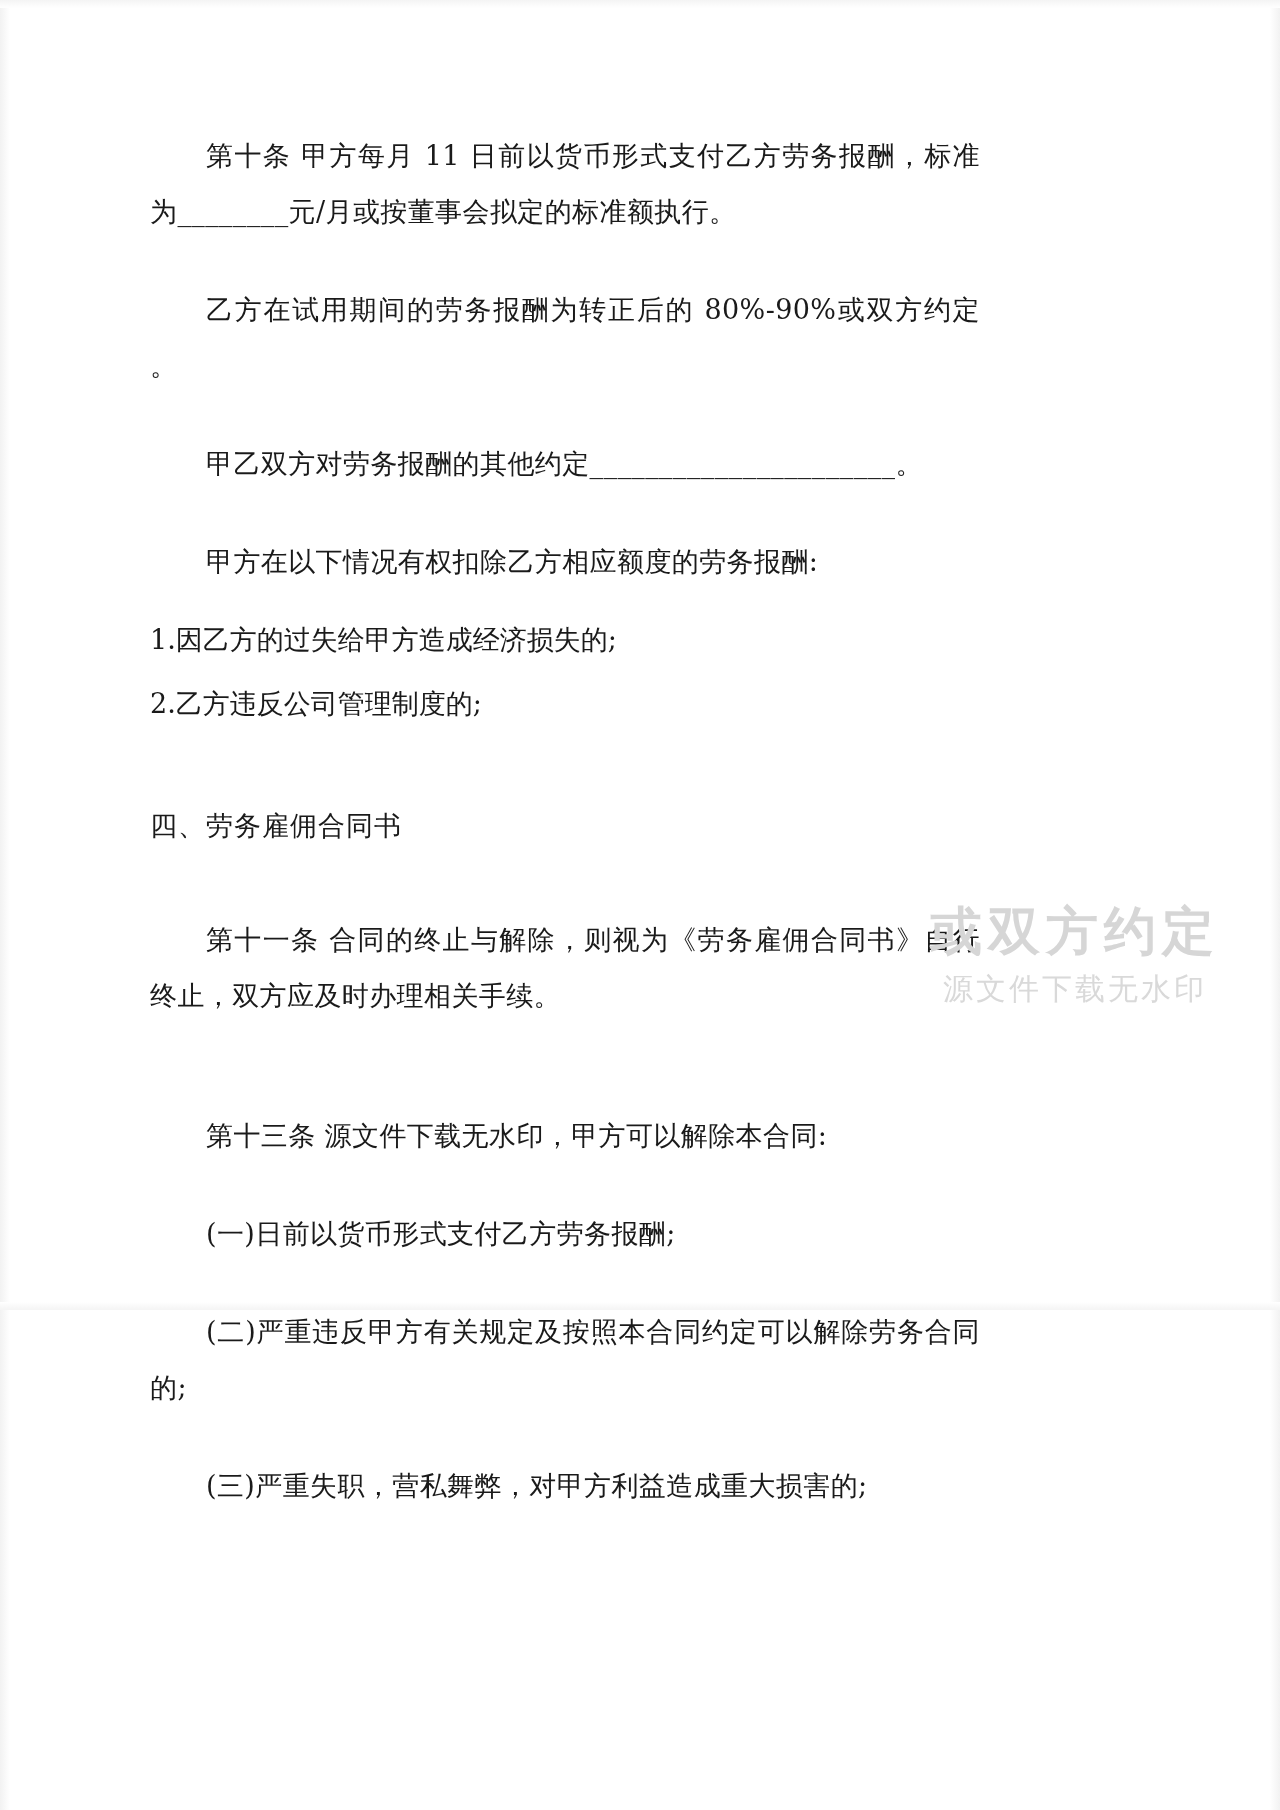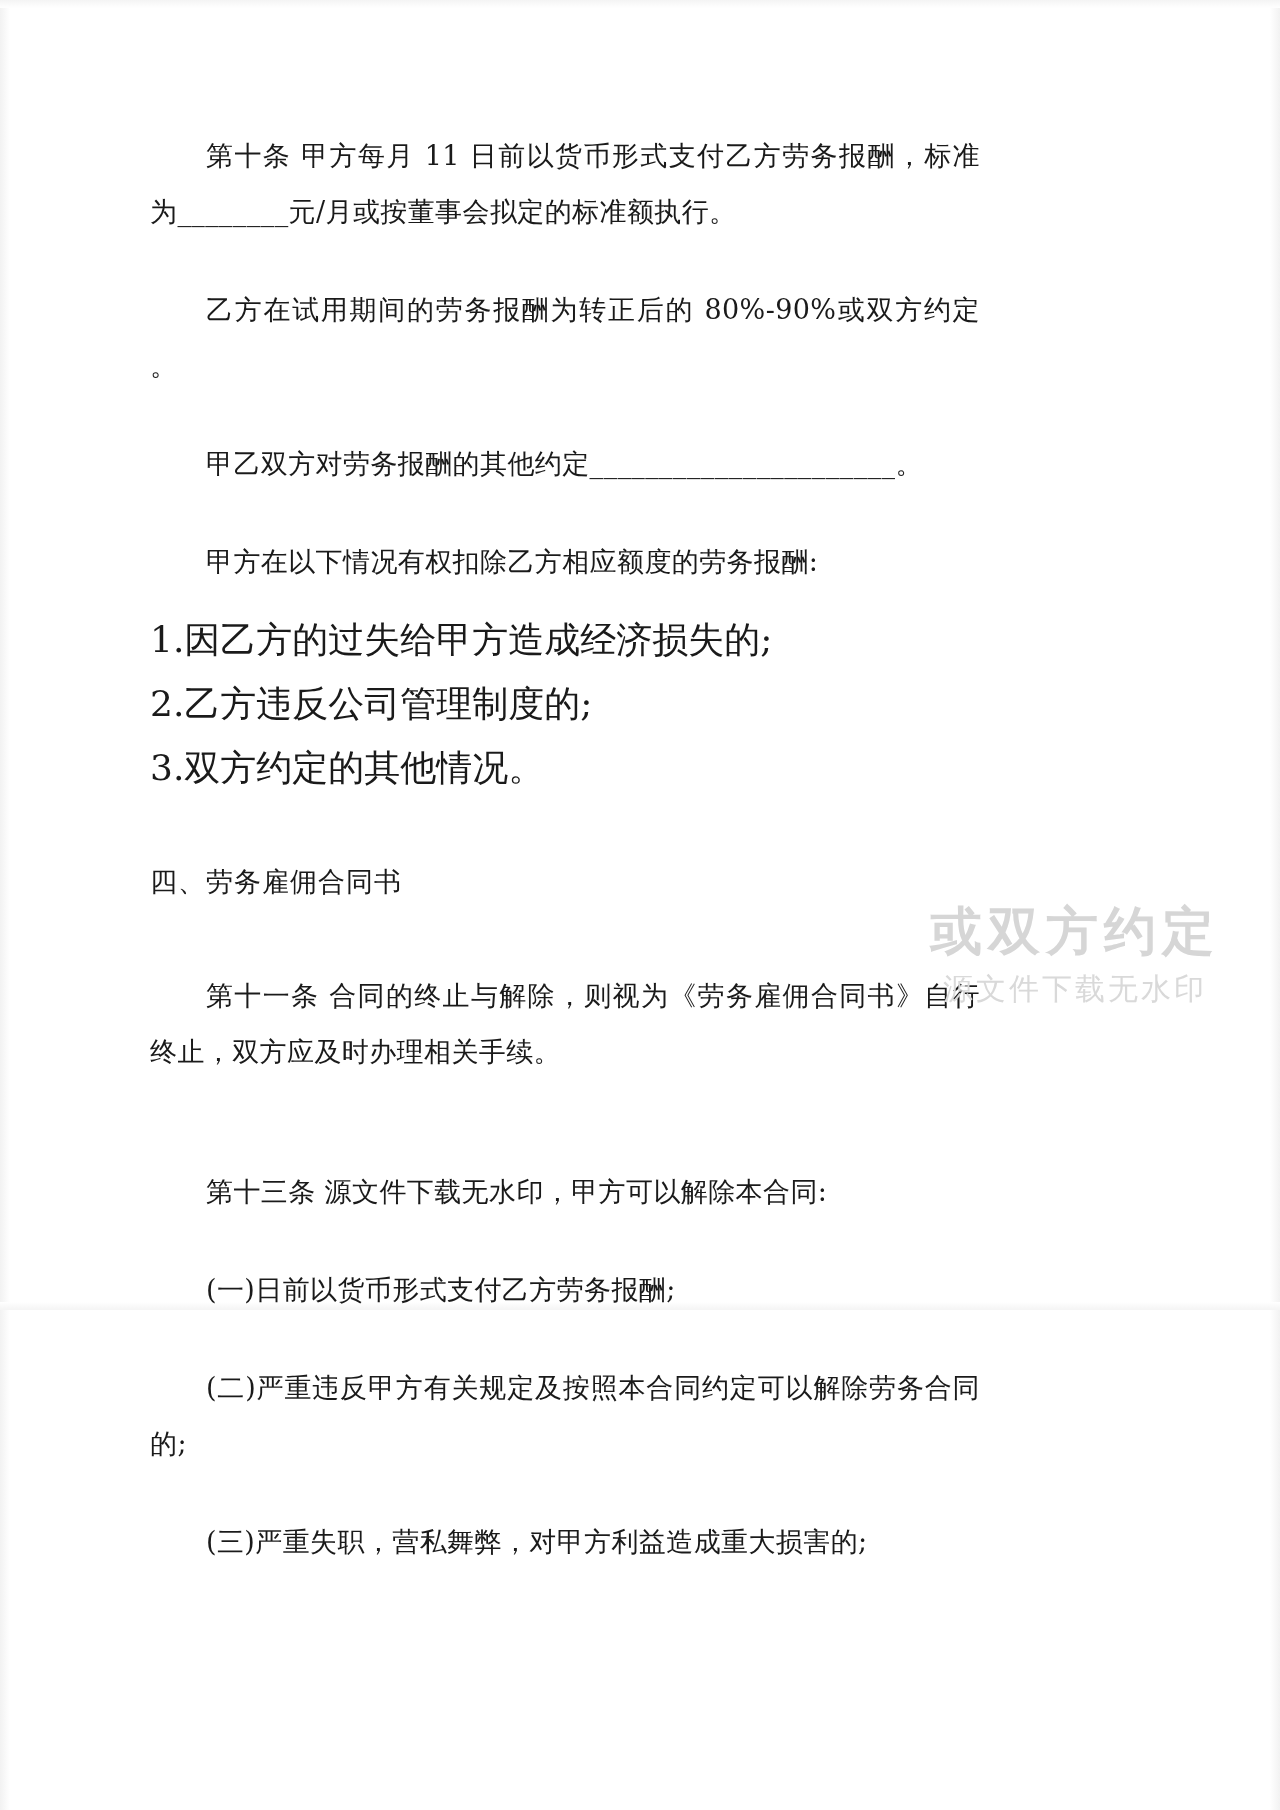--- a/index.html
+++ b/index.html
@@ -76,21 +76,21 @@
   
   .gap-lg { height: 58px; }
   .gap-md { height: 42px; }
   .gap-sm { height: 22px; }
   .gap-xs { height: 8px; }
 
   .list-item {
     margin: 0;
     color: #1a1a1a;
     font-family: "DejaVu Serif", "Liberation Serif", serif;
-    font-size: 36px;
+    font-size: 27px;
     line-height: 56px;
     text-indent: 0;
     white-space: pre-wrap;
   }
 
   .section-heading {
     margin: 0;
     color: #1a1a1a;
     font-family: "DejaVu Serif", "Liberation Serif", serif;
     font-size: 27px;
@@ -141,21 +141,20 @@
       <p class="para indent">乙方在试用期间的劳务报酬为转正后的 80%-90%或双方约定 。</p>
       <div class="gap-md"></div>
       <p class="para indent">甲乙双方对劳务报酬的其他约定______________________。</p>
       <div class="gap-md"></div>
       <p class="para indent">甲方在以下情况有权扣除乙方相应额度的劳务报酬:</p>
       <div class="gap-sm"></div>
       <p class="list-item">1.因乙方的过失给甲方造成经济损失的;</p>
       <div class="gap-xs"></div>
       <p class="list-item">2.乙方违反公司管理制度的;</p>
       <div class="gap-xs"></div>
-      <p class="list-item">3.双方约定的其他情况。</p>
       <div class="gap-lg"></div>
       <p class="section-heading">四、劳务雇佣合同书</p>
       <div class="gap-lg"></div>
       <p class="para indent">第十一条 合同的终止与解除，则视为《劳务雇佣合同书》自行终止，双方应及时办理相关手续。</p>
       <div class="gap-md"></div>
       <div class="gap-md"></div>
       <p class="para indent">第十三条 源文件下载无水印，甲方可以解除本合同:</p>
       <div class="gap-md"></div>
       <p class="para indent">(一)日前以货币形式支付乙方劳务报酬;</p>
       <div class="gap-md"></div>

